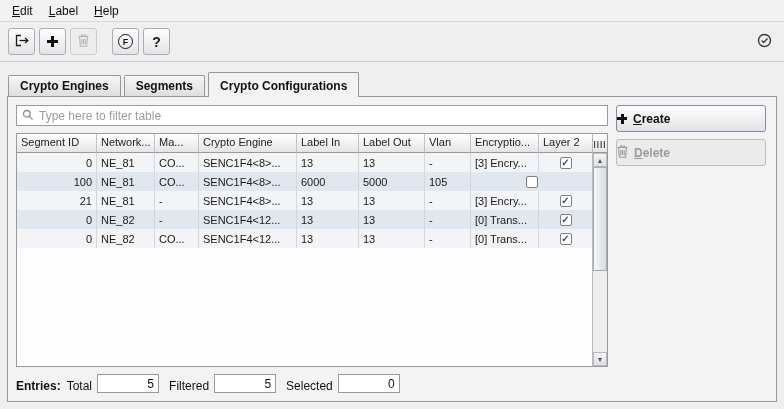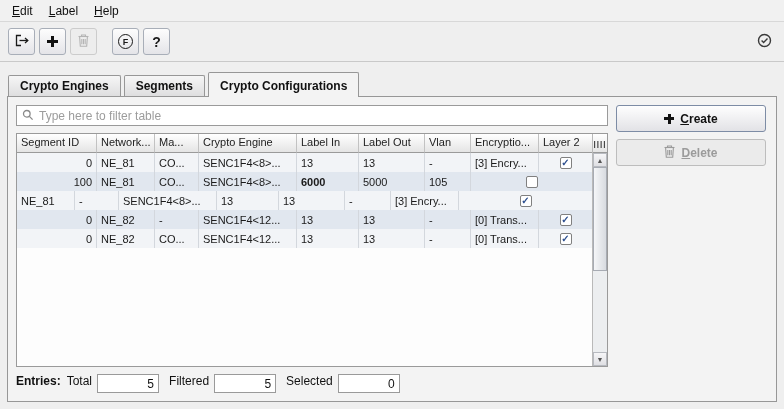--- a/index.html
+++ b/index.html
@@ -34,21 +34,21 @@
   .panel { flex:1; margin:0 7px 7px 7px; border:1px solid #979797; background:#f3f3f3; display:flex; padding:8px; position:relative; z-index:1; min-height:0; }
   .left-col { width:592px; flex:none; display:flex; flex-direction:column; min-height:0; }
   .right-col { width:150px; flex:none; margin-left:8px; display:flex; flex-direction:column; gap:7px; }
 
   
   .filter { height:21px; flex:none; border:1px solid #9a9a9a; background:#fff; display:flex; align-items:center; padding:0 5px; gap:5px; }
   .filter input { flex:1; border:none; outline:none; background:transparent; font-size:12px; color:#333; font-family:"Liberation Sans", sans-serif; }
   .filter input::placeholder { color:#9c9c9c; }
 
   
-  .btn { height:27px; border:1px solid #7d8ca5; border-radius:3px; background:linear-gradient(#fefefe,#e2e2e6); font-size:12px; font-weight:bold; color:#111; display:flex; align-items:center; justify-content:center; gap:6px; }
+  .btn { height:27px; border:1px solid #7d8ca5; border-radius:3px; background:linear-gradient(#fefefe,#e2e2e6); font-size:12px; font-weight:bold; color:#111; display:flex; align-items:center; gap:6px; }
   .btn .btn-label { display:inline-block; }
   .btn .btn-label::first-letter { text-decoration:underline; }
   .btn.disabled { color:#9b9b9b; border-color:#bdbdbd; background:#ebebeb; }
   .btn .plus-glyph { width:10px; height:10px; }
   .btn .plus-glyph::before { top:3.5px; width:10px; height:3px; }
   .btn .plus-glyph::after  { left:3.5px; width:3px; height:10px; }
 
   
   .table-wrap { flex:1; margin-top:7px; border:1px solid #9a9a9a; background:#fdfdfd; display:flex; min-height:0; overflow:hidden; }
   .table-main { flex:1; display:flex; flex-direction:column; min-width:0; overflow:hidden; }
@@ -65,21 +65,21 @@
   .table-empty { flex:1; background:#fdfdfd; }
 
   
   .scroll-col { width:15px; flex:none; display:flex; flex-direction:column; border-left:1px solid #b9b9b9; background:#edeff1; }
   .corner-btn { height:19px; flex:none; border-bottom:1px solid #9a9a9a; background:linear-gradient(#ffffff,#e4e4e4); display:flex; align-items:center; justify-content:center; font-size:8px; font-weight:bold; letter-spacing:1px; color:#333; overflow:hidden; }
   .scroll-btn { height:14px; flex:none; display:flex; align-items:center; justify-content:center; font-size:7px; color:#555; background:linear-gradient(#f6f6f8,#dfdfe3); border:1px solid #b7bac0; }
   .scroll-track { flex:1; position:relative; background:#eceef0; }
   .scroll-thumb { position:absolute; top:0; left:0; right:0; height:104px; background:linear-gradient(90deg,#f5f6f8,#d8dbe0); border:1px solid #a7abb3; }
 
   
-  .footer { flex:none; margin-top:7px; display:flex; align-items:flex-start; font-size:12px; color:#111; }
+  .footer { flex:none; margin-top:7px; display:flex; align-items:flex-end; font-size:12px; color:#111; }
   .footer .bold { font-weight:bold; }
   .footer .lbl { margin:0 5px 0 10px; }
   .footer .lbl.first { margin-left:6px; }
   .footer input { width:62px; height:19px; border:1px solid #9a9a9a; background:#fff; text-align:right; font-size:12px; padding:0 4px; color:#111; font-family:"Liberation Sans", sans-serif; }
 </style>
 </head>
 <body>
 
 <div class="window">
 
@@ -173,28 +173,29 @@
                 <div class="td" style="width: 68px;">[3] Encry...</div>
                 <div class="td center" style="flex: 1 1 0%; border-right: none;">
                   <span class="cb">✓</span>
                 </div>
               </div>
               <div class="tr even">
                 <div class="td num" style="width: 80px;">100</div>
                 <div class="td" style="width: 58px;">NE_81</div>
                 <div class="td" style="width: 44px;">CO...</div>
                 <div class="td" style="width: 98px;">SENC1F4&lt;8&gt;...</div>
-                <div class="td" style="width: 62px; font-weight: bold;">6000</div>
+                <div class="td" style="width: 62px;">6000</div>
                 <div class="td" style="width: 66px;">5000</div>
                 <div class="td" style="width: 46px;">105</div>
                 <div class="td center" style="flex: 1 1 0%; border-right: none;">
                   <span class="cb"></span>
                 </div>
               </div>
               <div class="tr odd">
+                <div class="td num" style="width: 80px;">21</div>
                 <div class="td" style="width: 58px;">NE_81</div>
                 <div class="td" style="width: 44px;">-</div>
                 <div class="td" style="width: 98px;">SENC1F4&lt;8&gt;...</div>
                 <div class="td" style="width: 62px;">13</div>
                 <div class="td" style="width: 66px;">13</div>
                 <div class="td" style="width: 46px;">-</div>
                 <div class="td" style="width: 68px;">[3] Encry...</div>
                 <div class="td center" style="flex: 1 1 0%; border-right: none;">
                   <span class="cb">✓</span>
                 </div>

